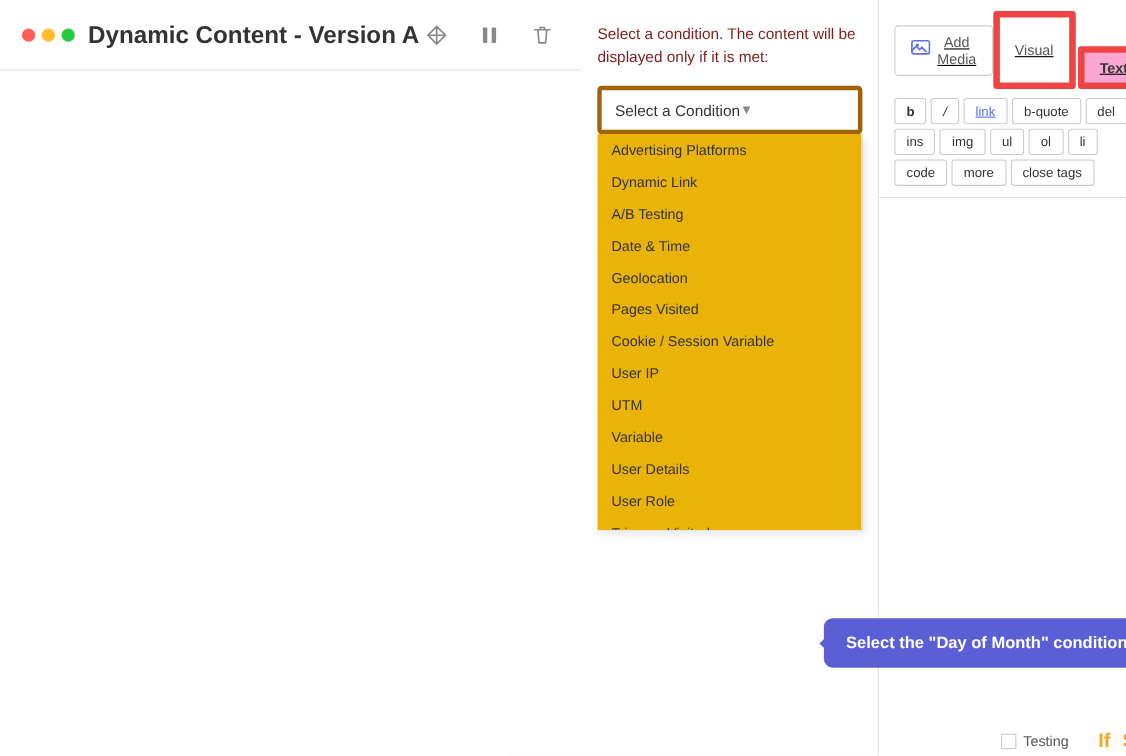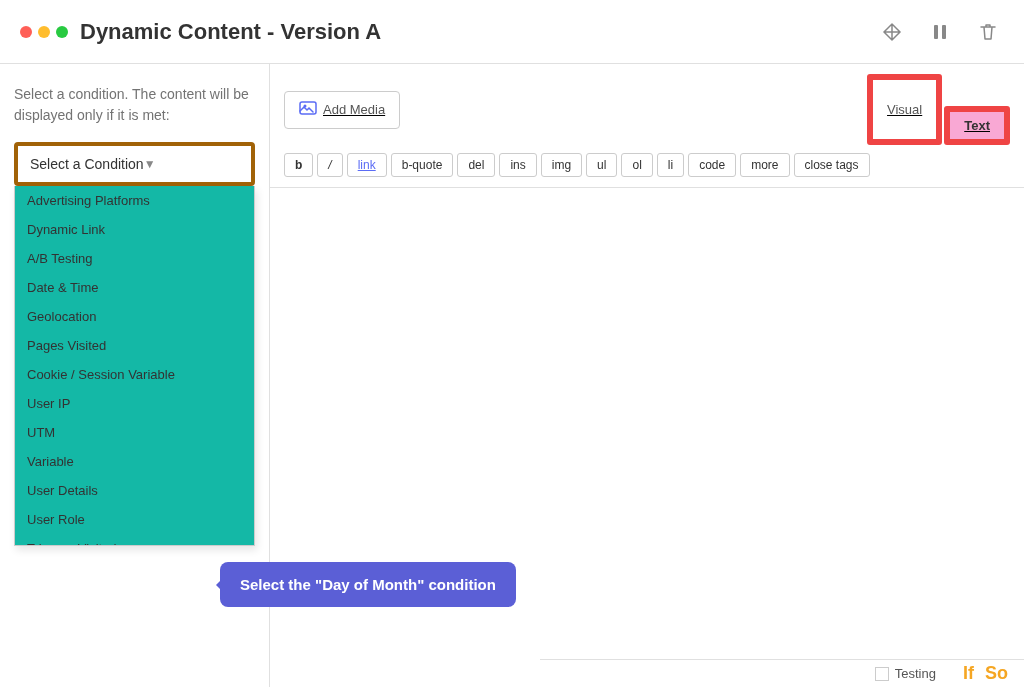--- a/index.html
+++ b/index.html
@@ -1,45 +1,45 @@
 <!DOCTYPE html>
 <html><head>
   <meta charset="utf-8">
   <style>
     * { box-sizing: border-box; margin: 0; padding: 0; }
     body { font-family: -apple-system, BlinkMacSystemFont, 'Segoe UI', sans-serif; background: #f5f5f5; width: 1024px; height: 687px; overflow: hidden; }
 
-    .app-container { width: 1024px; height: 687px; background: #fff; display: flex; flex-direction: column; }
+    .app-container { width: 1024px; height: 687px; background: #fff; display: flex; flex-direction: row; }
 
     
     .header { display: flex; align-items: center; justify-content: space-between; padding: 10px 20px; background: #fff; border-bottom: 1px solid #e0e0e0; height: 64px; }
     .header-left { display: flex; align-items: center; gap: 12px; }
     .dots { display: flex; gap: 6px; }
     .dot { width: 12px; height: 12px; border-radius: 50%; }
     .dot-red { background: #ff5f57; }
     .dot-orange { background: #ffbd2e; }
     .dot-green { background: #28ca41; }
     .header-title { font-size: 22px; font-weight: 700; color: #333; }
     .header-actions { display: flex; gap: 16px; align-items: center; }
     .header-icon { width: 32px; height: 32px; display: flex; align-items: center; justify-content: center; color: #888; cursor: pointer; font-size: 18px; }
 
     
     .main { display: flex; flex: 1; overflow: hidden; }
 
     
     .left-panel { width: 270px; padding: 20px 14px; background: #fff; border-right: 1px solid #e0e0e0; flex-shrink: 0; position: relative; }
-    .condition-label { font-size: 14px; color: #737373; line-height: 1.5; margin-bottom: 16px; }
+    .condition-label { font-size: 14px; color: #7f1d1d; line-height: 1.5; margin-bottom: 16px; }
 
     
     .select-wrapper { position: relative; width: 100%; }
     .select-box { width: 100%; border: 4px solid #a16207; border-radius: 4px; padding: 10px 12px; font-size: 14px; color: #333; display: flex; align-items: center; justify-content: flex-start; cursor: pointer; background: #fff; }
     .select-box .chevron { color: #888; font-size: 12px; }
 
     
-    .dropdown-list { position: absolute; top: 100%; left: 0; width: 100%; background: #14b8a6; border: 1px solid #ccc; border-top: none; z-index: 10; overflow-y: auto; max-height: 360px; box-shadow: 2px 4px 8px rgba(0,0,0,0.1); }
+    .dropdown-list { position: absolute; top: 100%; left: 0; width: 100%; background: #eab308; border: 1px solid #ccc; border-top: none; z-index: 10; overflow-y: auto; max-height: 360px; box-shadow: 2px 4px 8px rgba(0,0,0,0.1); }
     .dropdown-list::-webkit-scrollbar { width: 8px; }
     .dropdown-list::-webkit-scrollbar-track { background: #f0f0f0; }
     .dropdown-list::-webkit-scrollbar-thumb { background: #ccc; border-radius: 4px; }
 
     .dropdown-item { padding: 7px 12px; font-size: 13px; color: #333; cursor: pointer; white-space: nowrap; }
 
     
     .tooltip-bubble { position: absolute; left: 220px; bottom: 80px; background: #5b5fd6; color: #fff; padding: 14px 20px; border-radius: 8px; font-size: 15px; font-weight: 700; white-space: nowrap; z-index: 20; }
     .tooltip-bubble::before { content: ''; position: absolute; left: -10px; top: 50%; transform: translateY(-50%); border: 6px solid transparent; border-right-color: #5b5fd6; }
 

